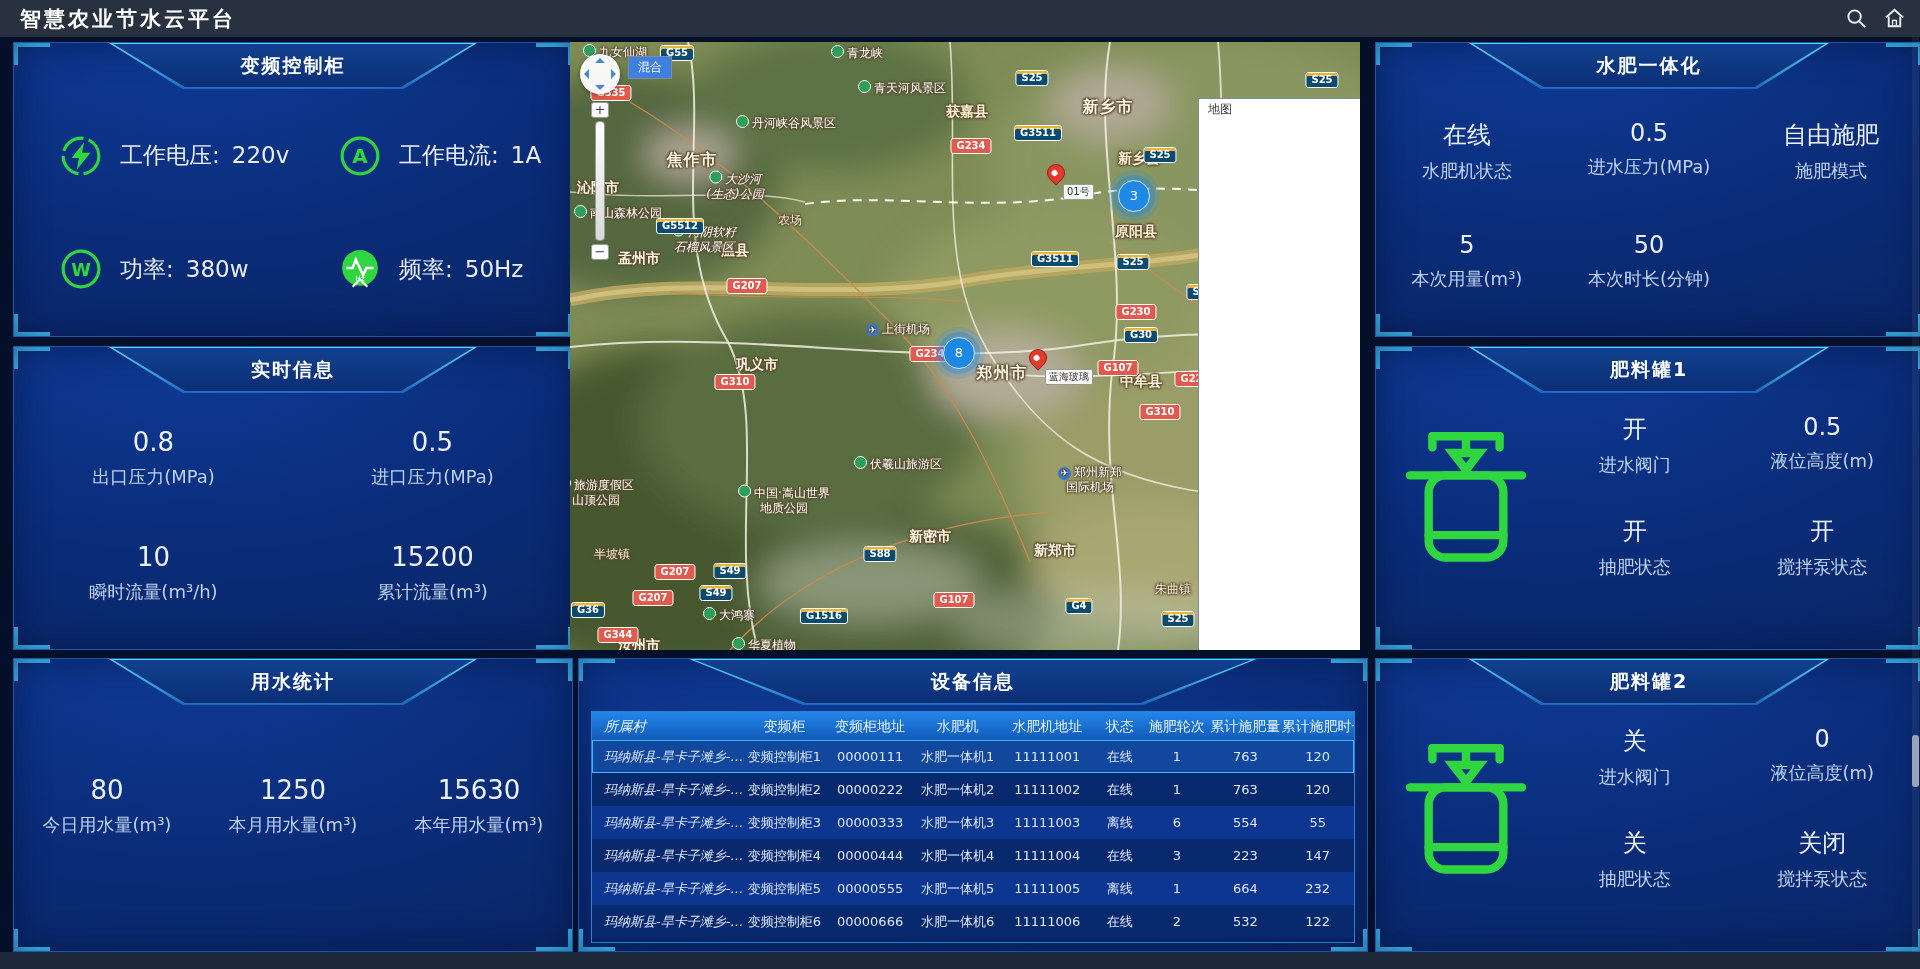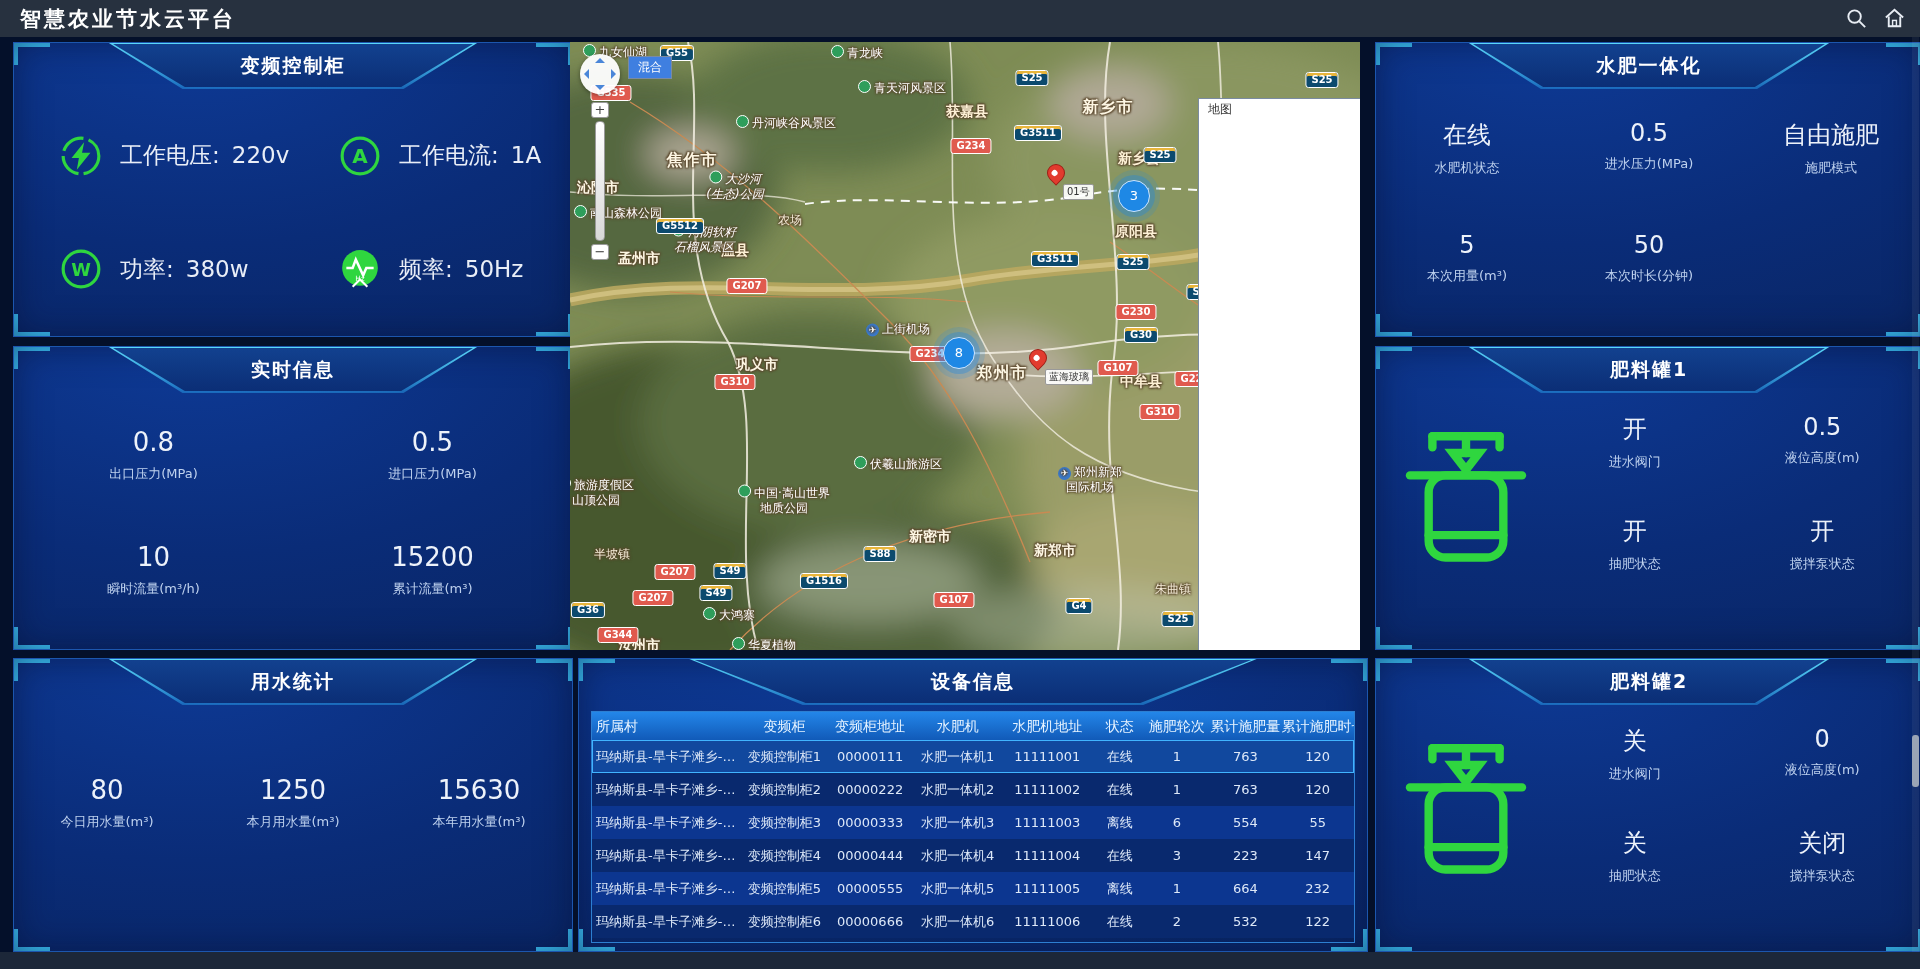--- a/index.html
+++ b/index.html
@@ -44,21 +44,21 @@
   .conv-grid{position:absolute;left:0;right:0;top:56px;bottom:10px;display:grid;
     grid-template-columns:1fr 1fr;grid-template-rows:1fr 1fr;}
   .conv-cell{display:flex;align-items:center;padding-left:46px;}
   .cicon{width:42px;height:42px;flex:0 0 42px;}
   .ctext{font-size:23px;color:#e9eef7;margin-left:18px;}
   .cval{margin-left:12px;}
 
   
   .stat{display:flex;flex-direction:column;align-items:center;padding-top:16px;}
   .stat .v{font-size:26px;color:#edf2fa;}
-  .stat .l{font-size:13px;color:#bfd2ef;margin-top:8px;}
+  .stat .l{font-size:18px;color:#bfd2ef;margin-top:8px;}
   .rt-grid{position:absolute;left:0;right:0;top:64px;bottom:8px;display:grid;
     grid-template-columns:1fr 1fr;grid-template-rows:1fr 1fr;}
   .ws-grid{position:absolute;left:0;right:0;top:64px;display:grid;grid-template-columns:1fr 1fr 1fr;}
   .ws-grid .stat{padding-top:52px;}
   .fert-grid{position:absolute;left:0;right:0;top:60px;display:grid;
     grid-template-columns:1fr 1fr 1fr;grid-auto-rows:112px;}
   .fert-grid .stat .v{font-size:24px;}
   .tank-stats{position:absolute;left:165px;right:6px;top:52px;display:grid;
     grid-template-columns:1fr 1fr;grid-auto-rows:102px;}
   .tank-stats .stat{padding-top:14px;}
@@ -69,21 +69,21 @@
   .tblwrap{position:absolute;left:12px;right:12px;top:52px;bottom:8px;border:1px solid #2d7fd1;}
   .thead,.trow{display:grid;grid-template-columns:20% 10.5% 12% 11% 12.5% 6.5% 8.5% 9.5% 9.5%;}
   .thead{height:28px;line-height:28px;background:linear-gradient(180deg,#2386e9,#115ab8);
     color:#e6f3ff;font-size:14px;}
   .thead div{text-align:center;overflow:hidden;white-space:nowrap;}
   .trow{height:33px;line-height:33px;font-size:13px;color:#dde8f8;cursor:pointer;}
   .trow:nth-child(odd){background:#0c3690;}
   .trow:nth-child(even){background:#09296e;}
   .trow.sel{background:#11489e;box-shadow:inset 0 0 0 1px #41b4ff;}
   .trow div{text-align:center;overflow:hidden;white-space:nowrap;text-overflow:ellipsis;}
-  .trow div:first-child,.thead div:first-child{text-align:left;padding-left:4px;}
+  .trow div:first-child,.thead div:first-child{text-align:left;padding-left:12px;font-style:italic;}
 
   
   .map{position:absolute;left:570px;top:42px;width:790px;height:608px;overflow:hidden;background:#7e8c55;}
   .map-svg{position:absolute;left:0;top:0;width:100%;height:100%;}
   .ml{position:absolute;transform:translate(-50%,-50%);white-space:pre-line;text-align:center;
     color:#fdf6e3;font-weight:bold;line-height:1.25;
     text-shadow:1px 1px 2px #5d4a2f,-1px 1px 2px #5d4a2f,1px -1px 2px #5d4a2f,-1px -1px 2px #5d4a2f;}
   .ml.city-lg{font-size:16px;letter-spacing:1px;}
   .ml.city{font-size:14px;}
   .ml.county{font-size:14px;color:#fdf0d5;}
@@ -341,21 +341,21 @@
         <div class="badge g" style="left: 468px; top: 91px;">G3511</div>
         <div class="badge g" style="left: 485px; top: 217px;">G3511</div>
         <div class="badge g" style="left: 110px; top: 184px;">G5512</div>
         <div class="badge r" style="left: 177px; top: 244px;">G207</div>
         <div class="badge r" style="left: 105px; top: 530px;">G207</div>
         <div class="badge r" style="left: 83px; top: 556px;">G207</div>
         <div class="badge r" style="left: 165px; top: 340px;">G310</div>
         <div class="badge r" style="left: 590px; top: 370px;">G310</div>
         <div class="badge r" style="left: 548px; top: 326px;">G107</div>
         <div class="badge r" style="left: 384px; top: 558px;">G107</div>
-        <div class="badge g" style="left: 254px; top: 539px;">G1516</div>
+        <div class="badge g" style="left: 254px; top: 574px;">G1516</div>
         <div class="badge g" style="left: 160px; top: 529px;">S49</div>
         <div class="badge g" style="left: 146px; top: 551px;">S49</div>
         <div class="badge g" style="left: 310px; top: 512px;">S88</div>
         <div class="badge g" style="left: 18px; top: 568px;">G36</div>
         <div class="badge r" style="left: 48px; top: 593px;">G344</div>
         <div class="badge g" style="left: 571px; top: 293px;">G30</div>
         <div class="badge g" style="left: 740px; top: 289px;">G30</div>
         <div class="badge r" style="left: 625px; top: 337px;">G220</div>
         <div class="badge r" style="left: 566px; top: 270px;">G230</div>
         <div class="badge r" style="left: 669px; top: 359px;">G230</div>

